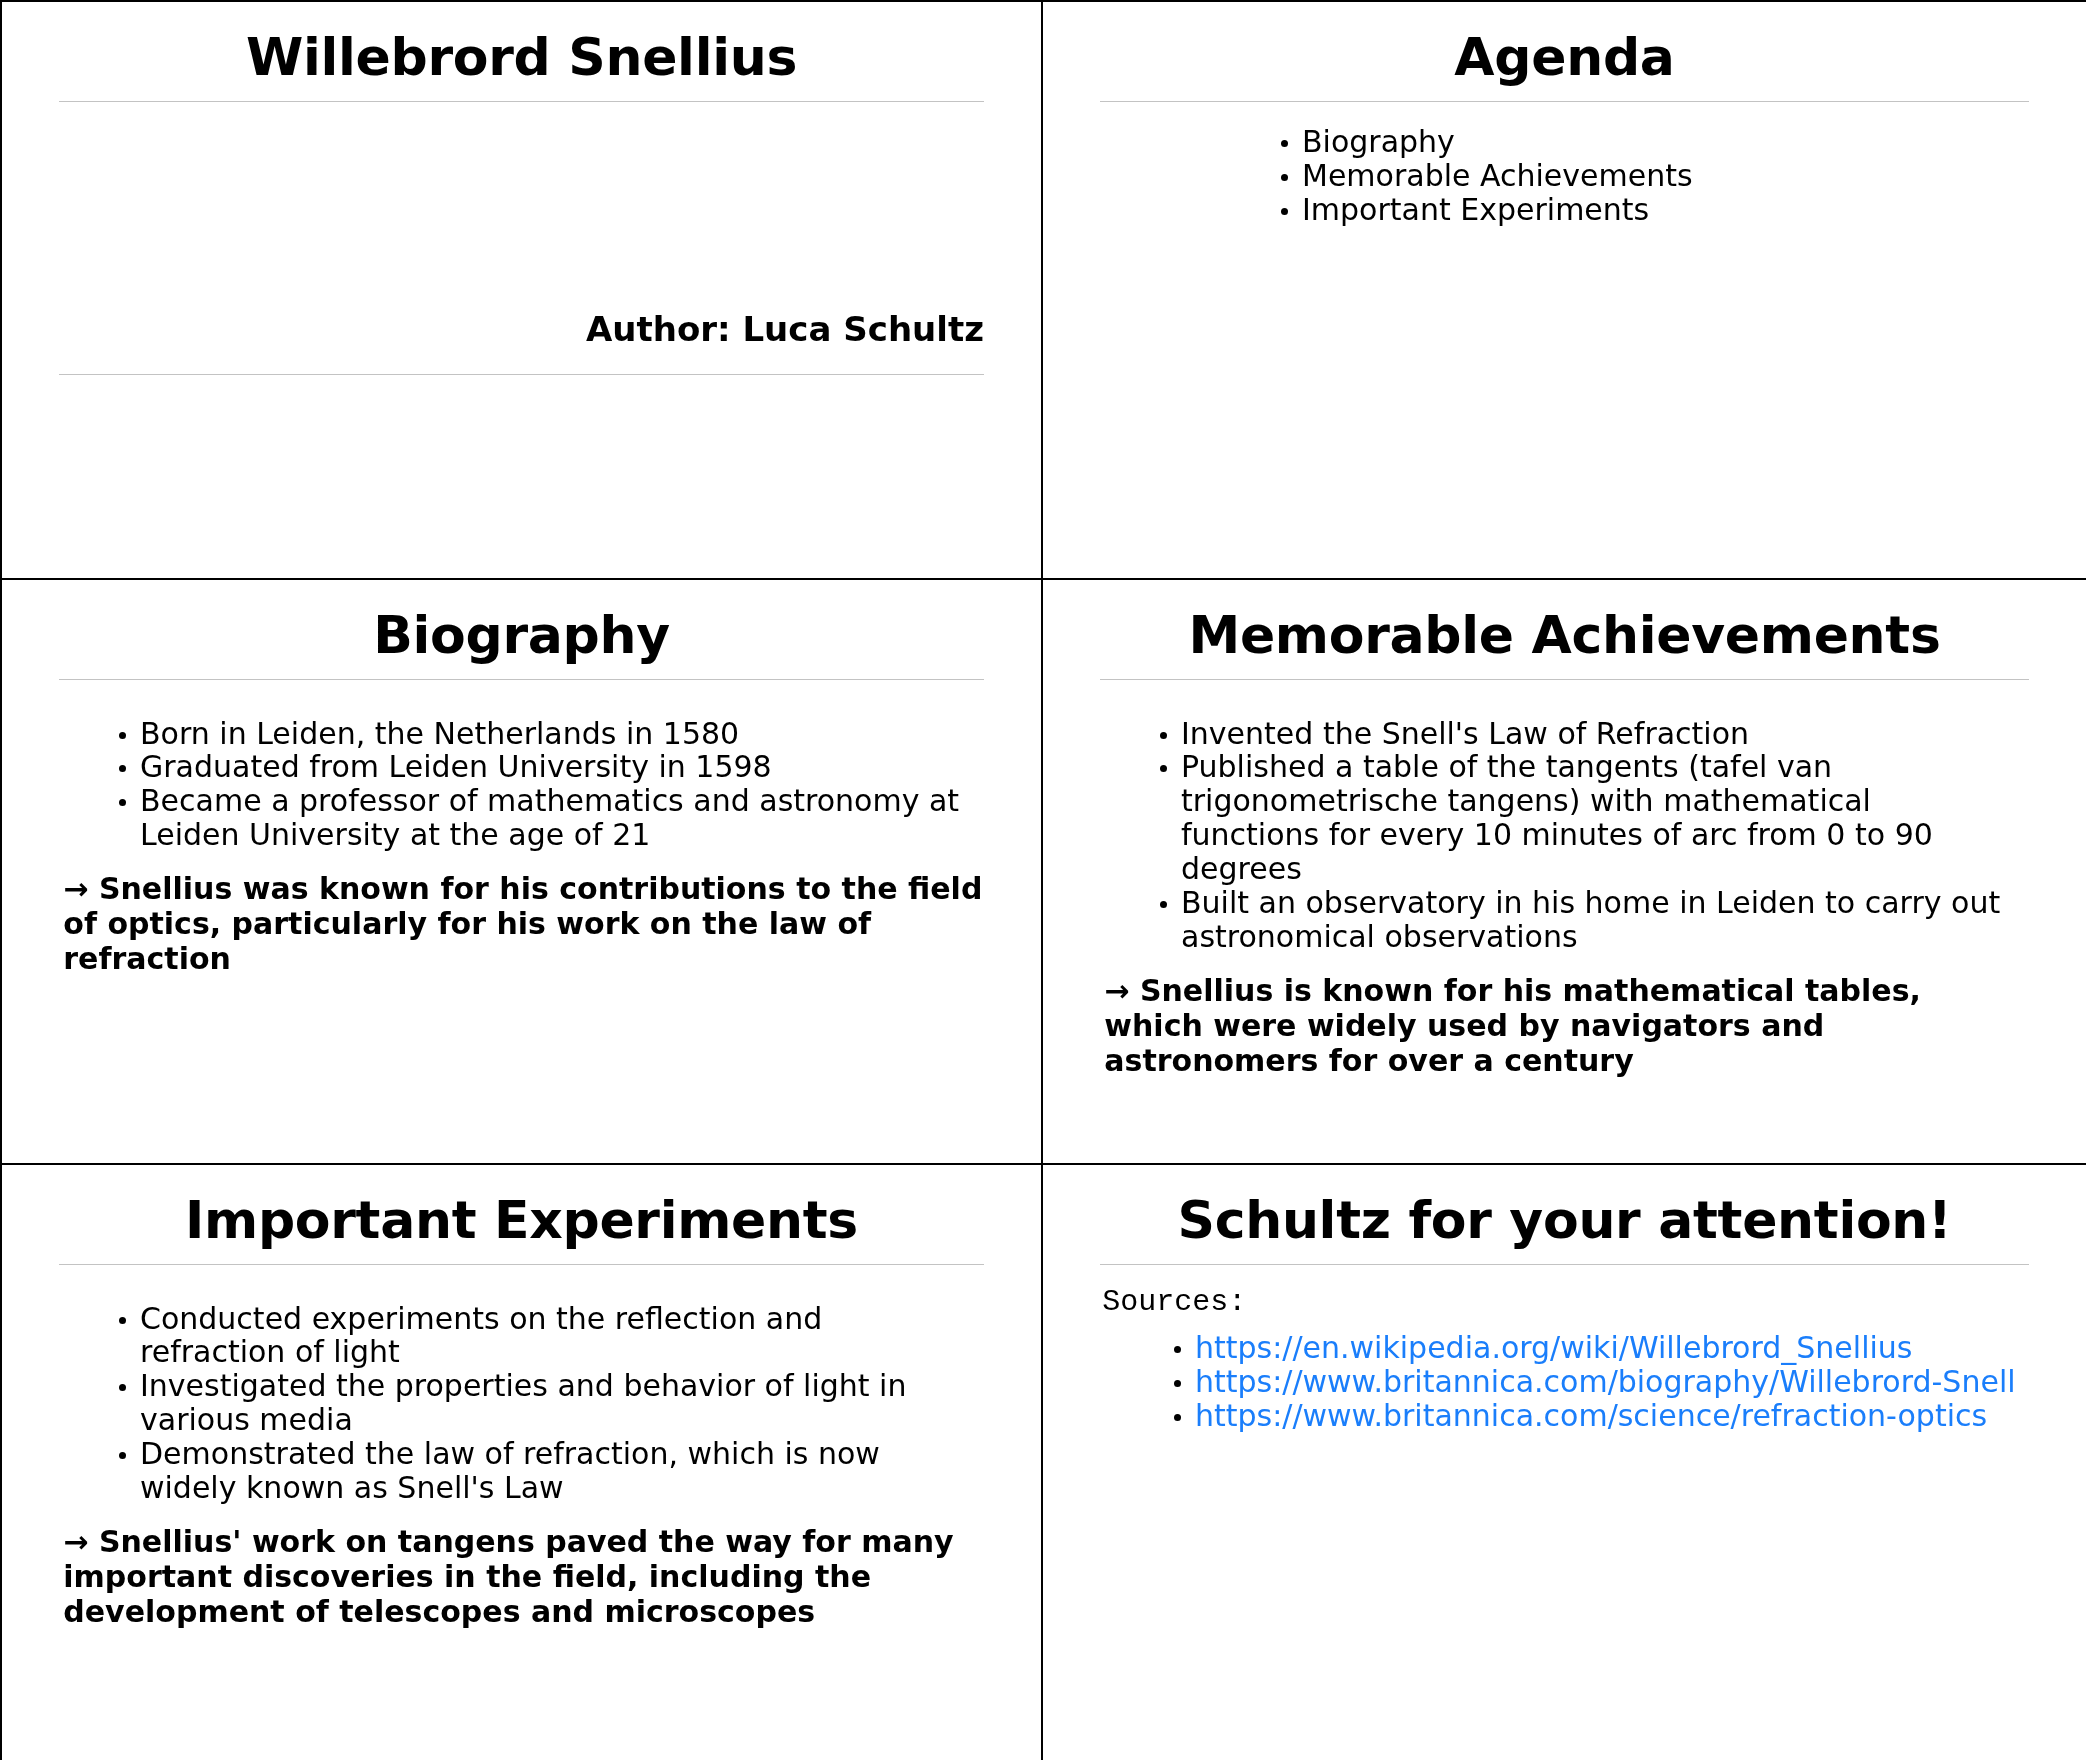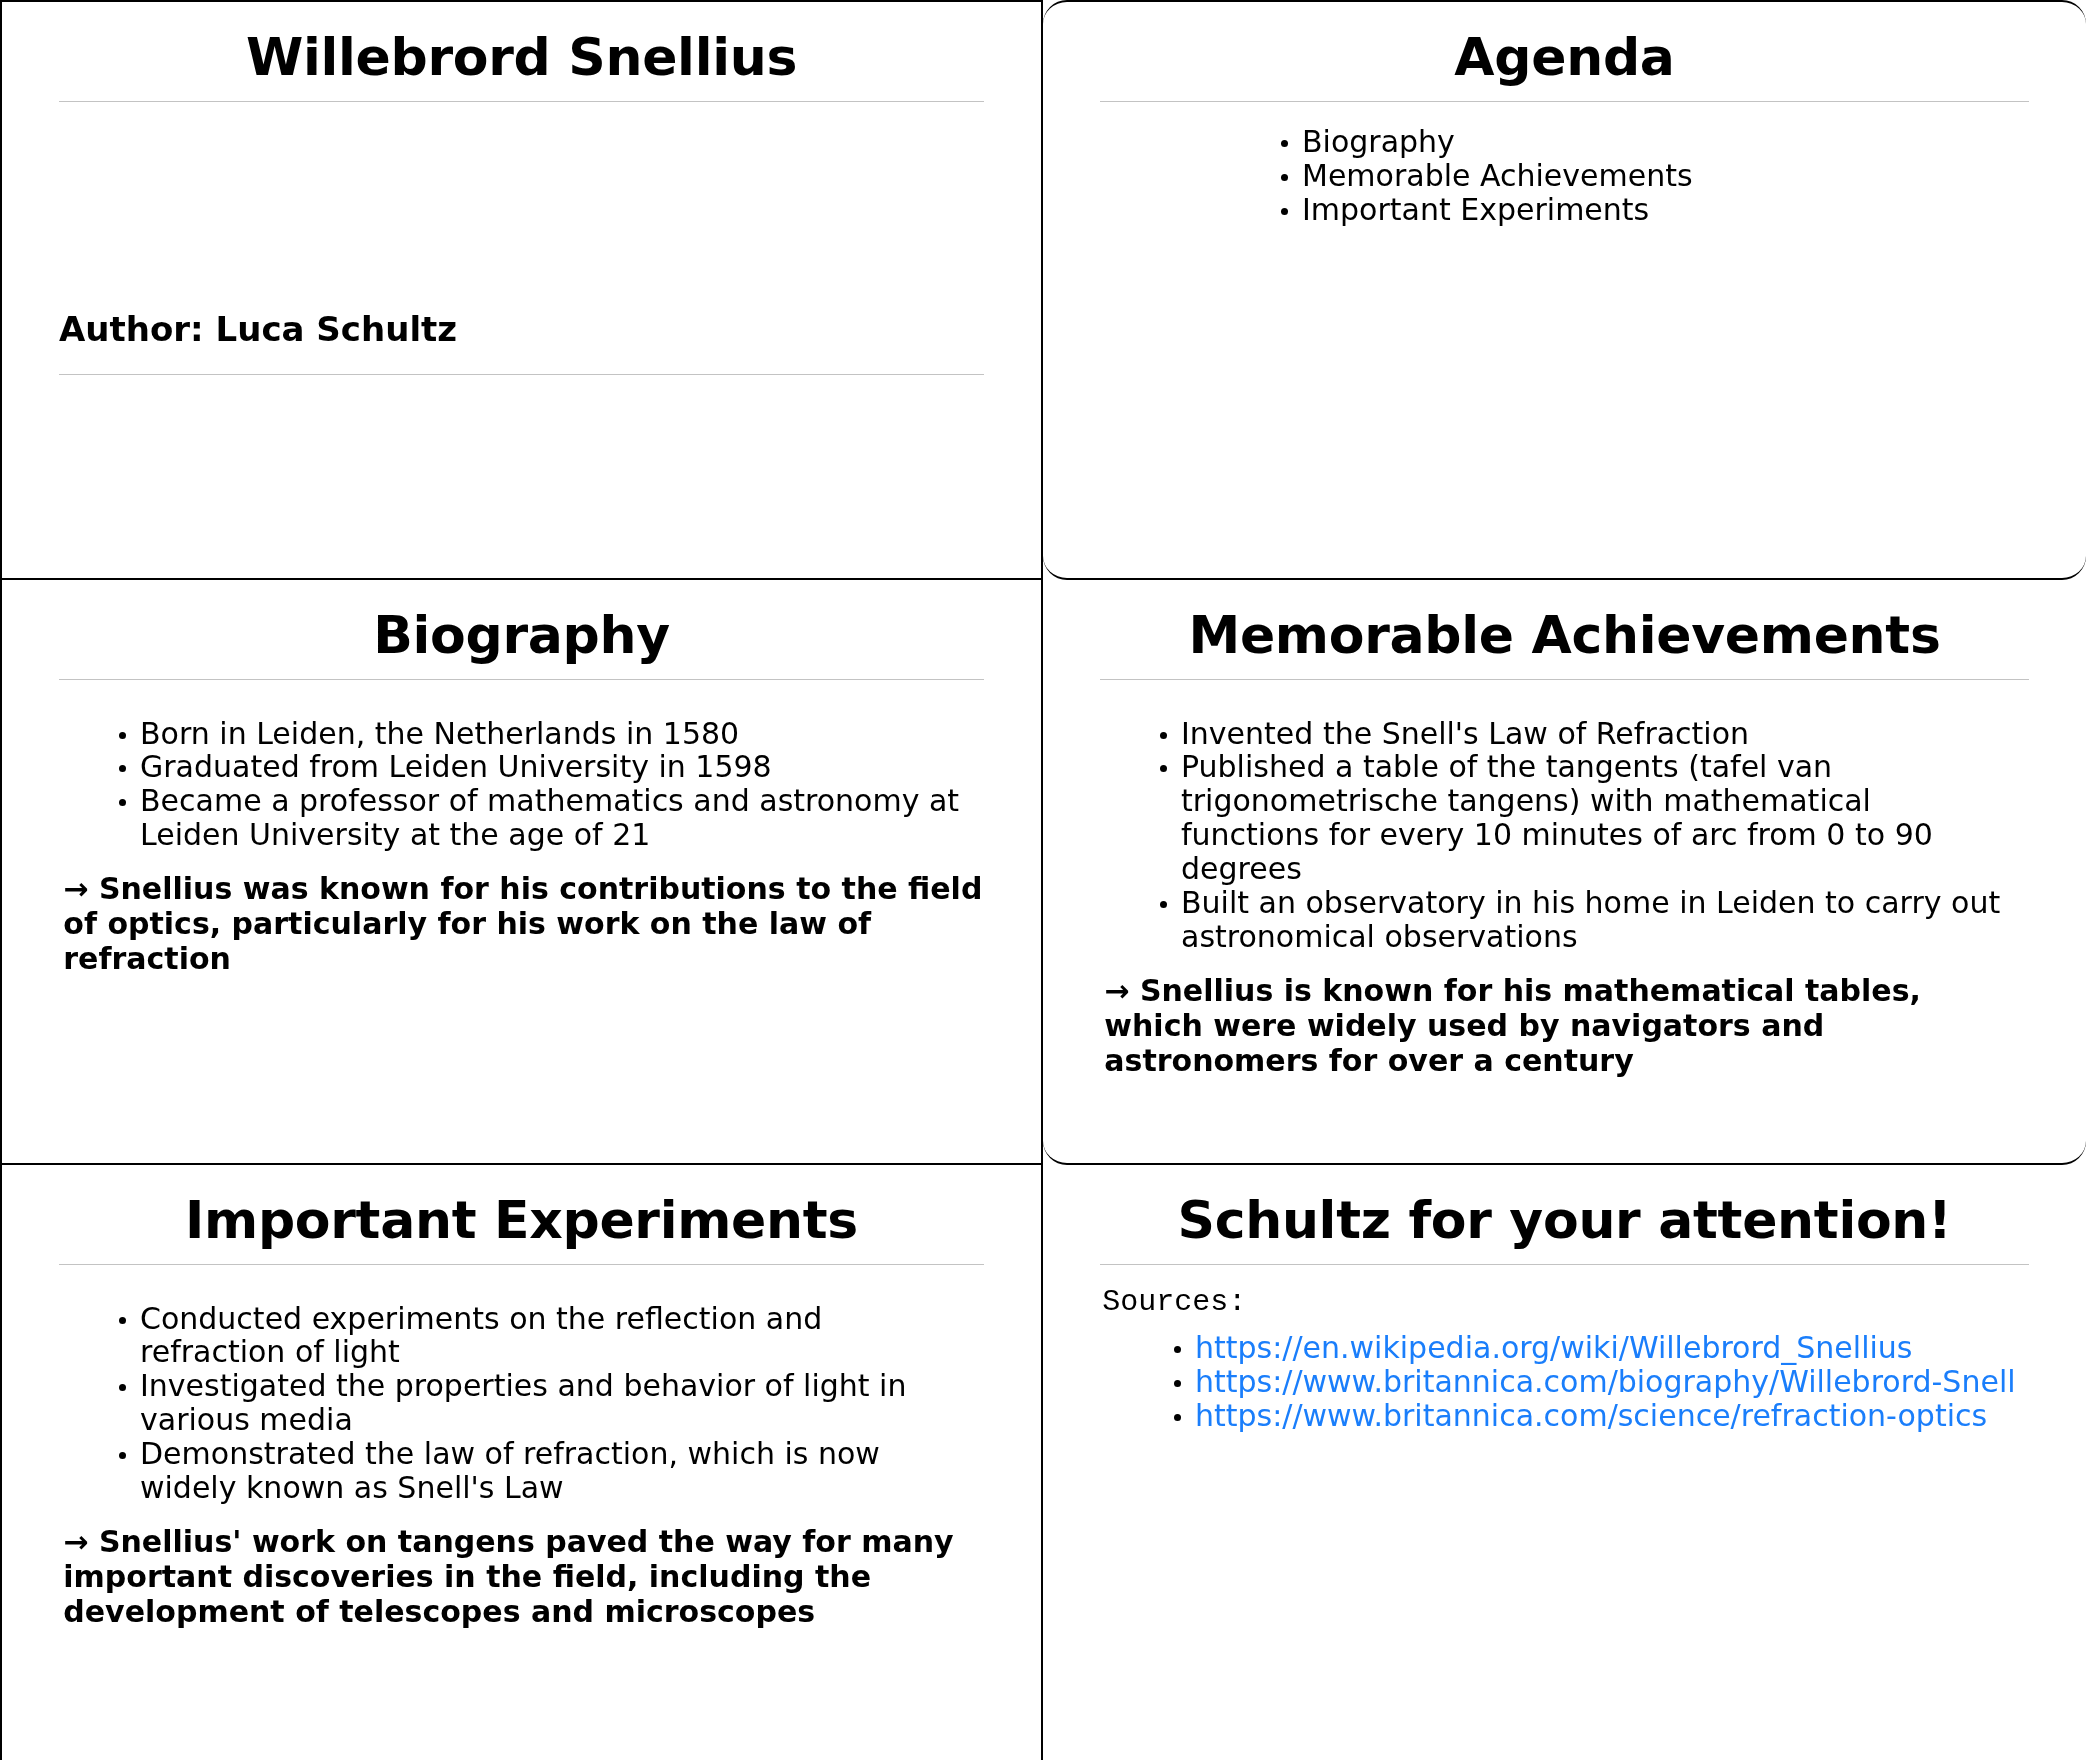--- a/index.html
+++ b/index.html
@@ -27,21 +27,21 @@
 
   .slide {
     position: relative;
     box-sizing: border-box;
     background: #ffffff;
     border-right: 2.7px solid #000000;
     border-bottom: 2.7px solid #000000;
     padding: 0 57px;
     overflow: hidden;
   }
-  .slide.col-right { border-right: none; border-radius: 24px; }
+  .slide.col-right { border-right: none; }
   .slide.row-last  { border-bottom: none; }
   .slide.row-first { border-top: 2.7px solid #000000; }
   .slide.col-left  { border-left: 2.7px solid #000000; }
 
   
   .slide-title {
     margin: 0;
     padding-top: 28px;
     font-size: 52px;
     line-height: 1.05;
@@ -92,21 +92,21 @@
     font-size: 30px;
     line-height: 1.17;
     font-weight: 700;
     padding-left: 4.3px;
   }
   .takeaway .arrow { font-weight: 700; }
 
   
   .title-slide-spacer { height: 209px; }
   .author-line {
-    text-align: left;
+    text-align: right;
     font-size: 34px;
     font-weight: 700;
     line-height: 1.1;
     padding-top: 0;
   }
   .author-rule {
     height: 0;
     border-top: 1.6px solid #c3c3c3;
     margin-top: 26px;
   }

